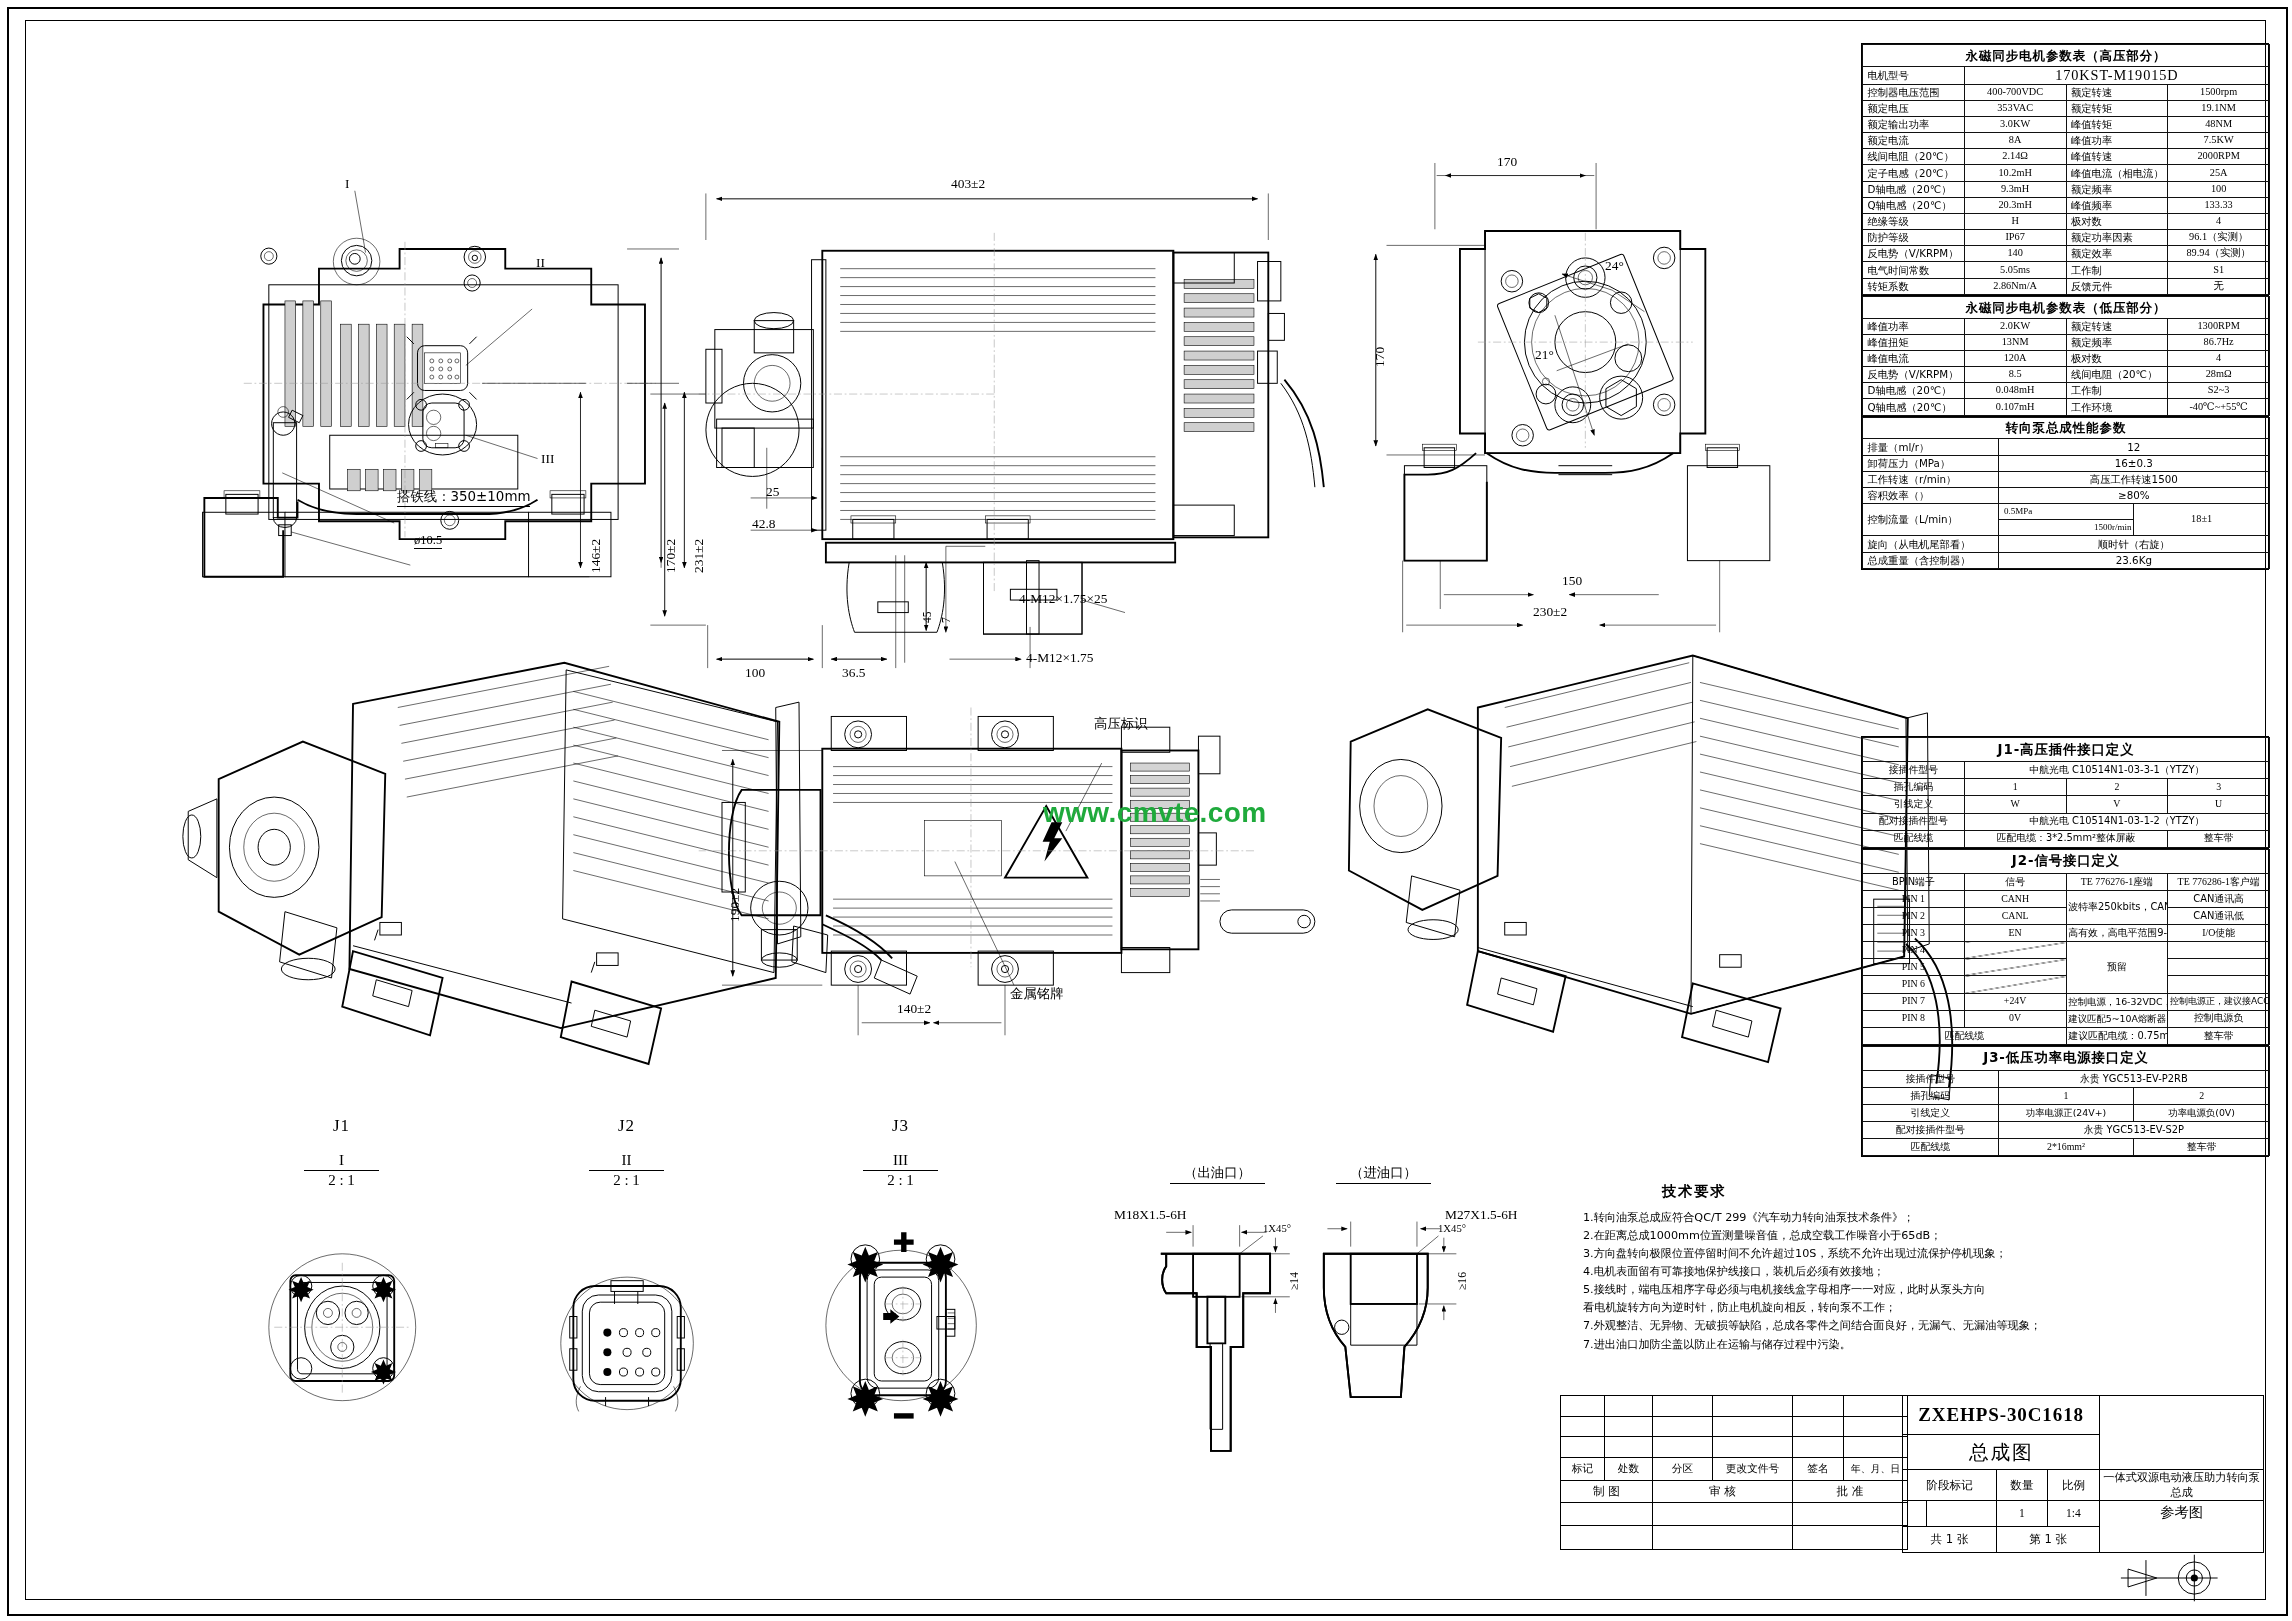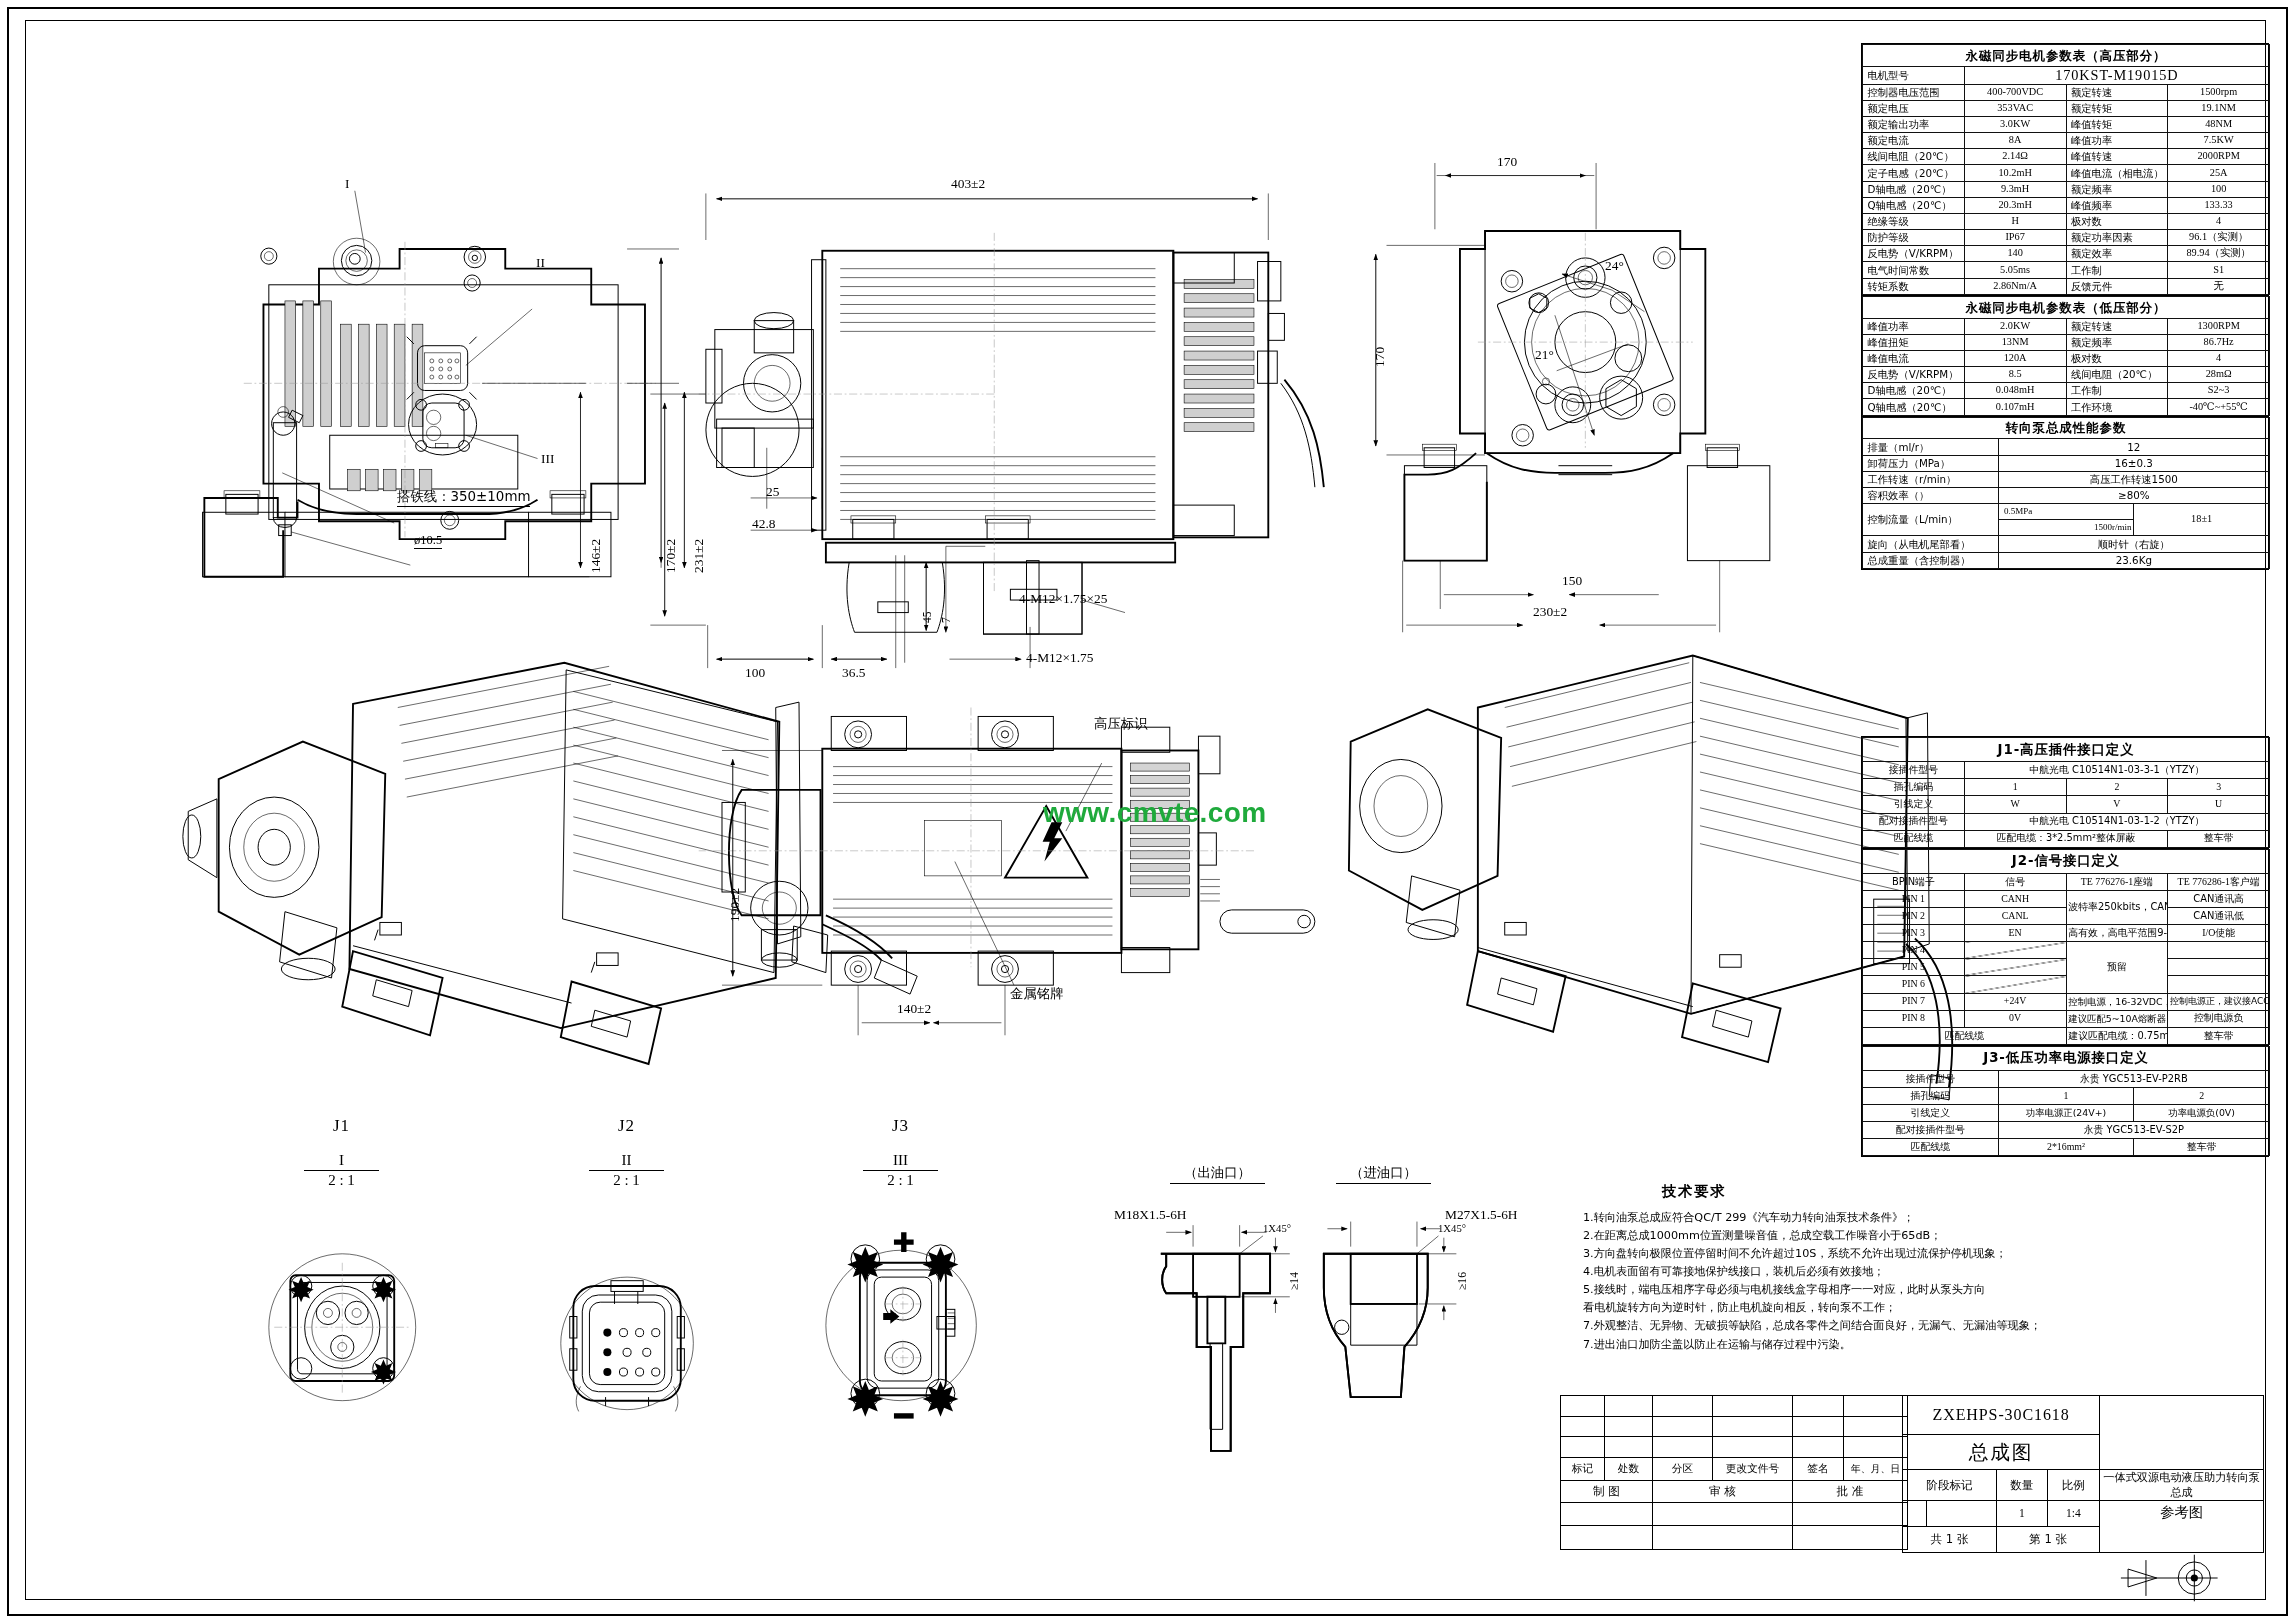--- a/index.html
+++ b/index.html
@@ -1102,21 +1102,21 @@
             <td colspan="2" style="height:23px;"></td>
             <td colspan="2"></td>
             <td colspan="2"></td>
           </tr>
     </tbody>
       </table>
 
     <table class="tb tb-right bold-b">
       <tbody>
           <tr>
-        <td colspan="4" style="width:195px;height:38px;font-size:16px;letter-spacing:0.9px;">ZXEHPS-30C1618</td>
+        <td colspan="4" style="width:195px;height:38px;font-size:19px;letter-spacing:0.9px;font-weight:bold;">ZXEHPS-30C1618</td>
         <td rowspan="2" style="width:165px;"></td>
       </tr>
       <tr>
         <td colspan="4" class="cn" style="height:34px;font-size:19.7px;letter-spacing:1.8px;">总成图</td>
       </tr>
       <tr class="cn" style="font-size:11.6px;">
         <td colspan="2" style="width:93px;height:23px;">阶段标记</td>
         <td style="width:50px;">数量</td>
         <td style="width:52px;">比例</td>
         <td class="cn" style="font-size:11.2px;">一体式双源电动液压助力转向泵总成</td>

